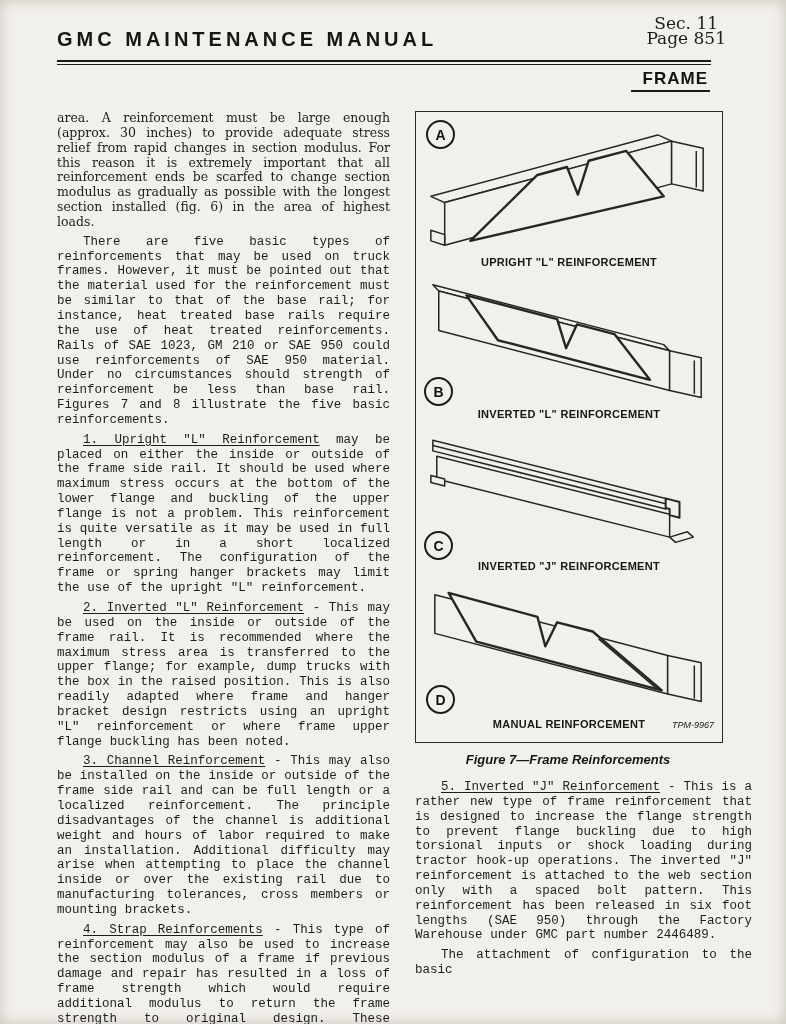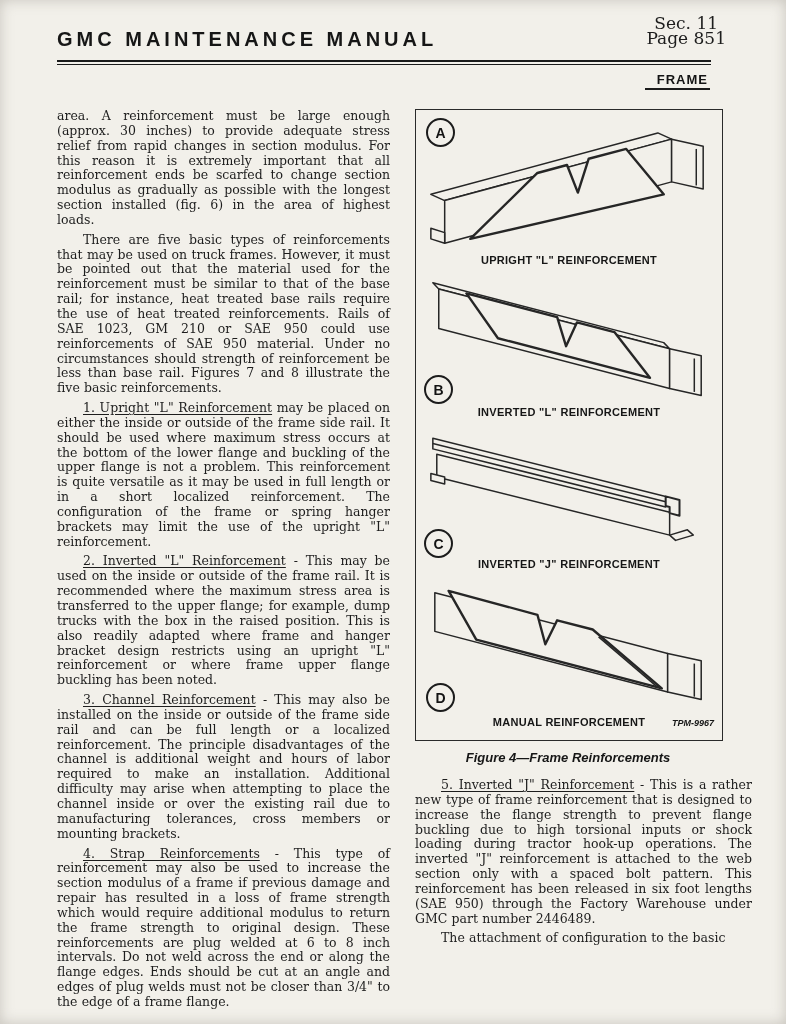--- a/index.html
+++ b/index.html
@@ -28,35 +28,35 @@
   }
   .double-rule{
     margin:2px 75px 0 57px;height:2px;
     border-top:2.6px solid #1b1b1b;
     border-bottom:1.2px solid #1b1b1b;
   }
   .frame-row{margin:4px 76px 0 0;text-align:right;}
   .frame-heading{
     display:inline-block;
     font-family:"Liberation Sans",sans-serif;
-    font-weight:bold;font-size:13px;letter-spacing:1px;
+    font-weight:bold;font-size:17px;letter-spacing:1px;
     border-bottom:2px solid #1b1b1b;
     padding:0 2px 1px 12px;color:#141414;
   }
   
   .columns{display:flex;gap:25px;margin:19px 49px 0 57px;}
   .col-left{width:333px;flex:none;}
   .col-right{width:337px;flex:none;}
   p.body-par{
     margin:0 0 5px;
     font-size:12.5px;line-height:14.85px;
     text-align:justify;
     word-spacing:.02em;
   }
-  p.indent{text-indent:26px;}
+  p.indent{text-indent:26px;font-family:Liberation Mono, monospace;}
   .section-head{text-decoration:underline;text-underline-offset:2px;}
   
   .fig-box{
     border:1.6px solid #2a2a2a;
     width:306px;
     padding:6px 0 2px;
     box-sizing:content-box;
   }
   .panel{position:relative;}
   .panel svg{display:block;margin:0 auto;}
@@ -70,21 +70,21 @@
     background:#f2f0ea;
   }
   .panel-label{
     text-align:center;
     font-family:"Liberation Sans",sans-serif;
     font-weight:bold;font-size:11px;letter-spacing:.3px;
     color:#161616;height:16px;position:relative;
   }
   .tpm-id{
     position:absolute;right:8px;top:2px;
-    font-size:9px;font-weight:bold;font-style:italic;
+    font-size:9px;font-weight:normal;font-style:italic;
     letter-spacing:0;
   }
   .fig-caption{
     width:306px;text-align:center;
     font-family:"Liberation Sans",sans-serif;
     font-weight:bold;font-style:italic;
     font-size:13px;color:#161616;
     margin:9px 0 13px;
   }
   .drawing line,.drawing path,.drawing polyline{vector-effect:non-scaling-stroke;}
@@ -176,21 +176,21 @@
               <path d="M14 16 L250 82 L250 124 L14 58 Z"></path>
               <path d="M250 82 L284 90 L284 132 L250 124 Z"></path>
               <path d="M277 93 L277 129" fill="none"></path>
               <path d="M28 14 L118 40 L126 72 L138 46 L174 56 L244 120 L56 67 Z" stroke-width="2.4"></path>
               <path d="M180 64 L240 119" fill="none" stroke-width="1.6"></path>
             </svg>
             <div class="panel-label"><span>MANUAL REINFORCEMENT</span><span class="tpm-id">TPM-9967</span></div>
           </div>
 
         </div>
-        <figcaption class="fig-caption">Figure 4—Frame Reinforcements</figcaption>
+        <figcaption class="fig-caption">Figure 7—Frame Reinforcements</figcaption>
       </figure>
 
       <p class="body-par indent"><span class="section-head">5. Inverted "J" Reinforcement</span><span> - This is a rather new type of frame reinforcement that is designed to increase the flange strength to prevent flange buckling due to high torsional inputs or shock loading during tractor hook-up operations. The inverted "J" reinforcement is attached to the web section only with a spaced bolt pattern. This reinforcement has been released in six foot lengths (SAE 950) through the Factory Warehouse under GMC part number 2446489.</span></p>
       <p class="body-par indent"><span>The attachment of configuration to the basic</span></p>
 
     </section>
   </div>
 
 </div>
 

